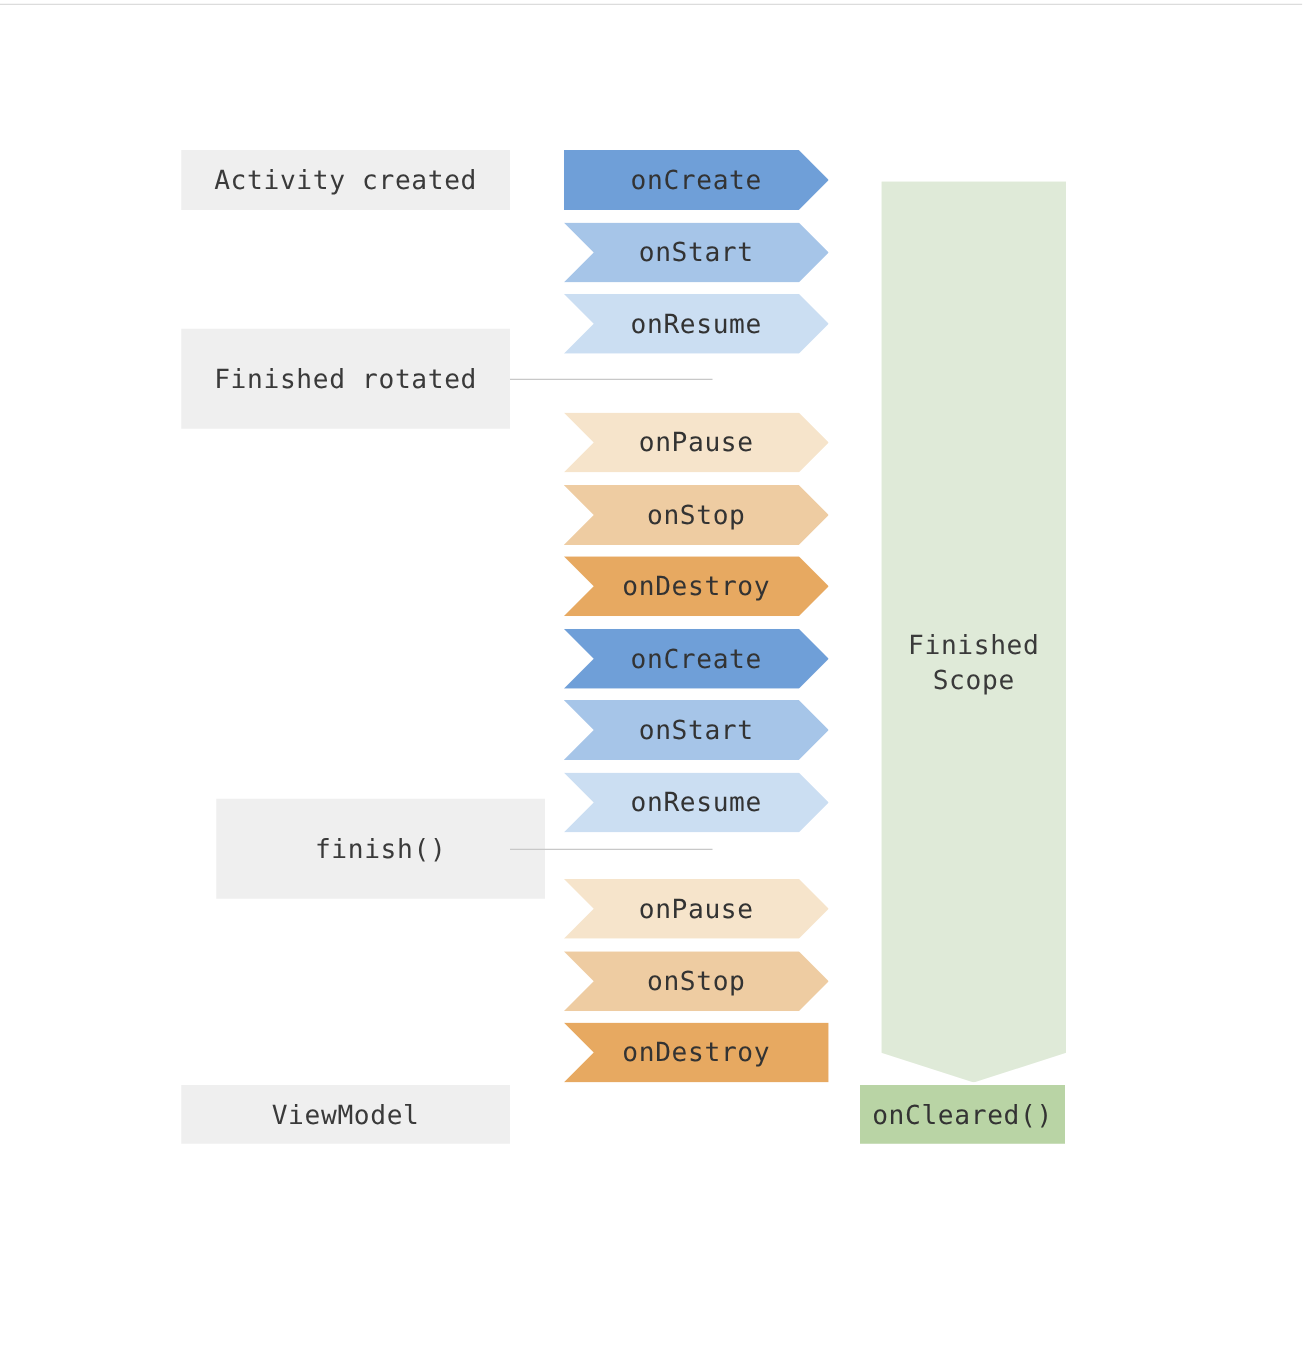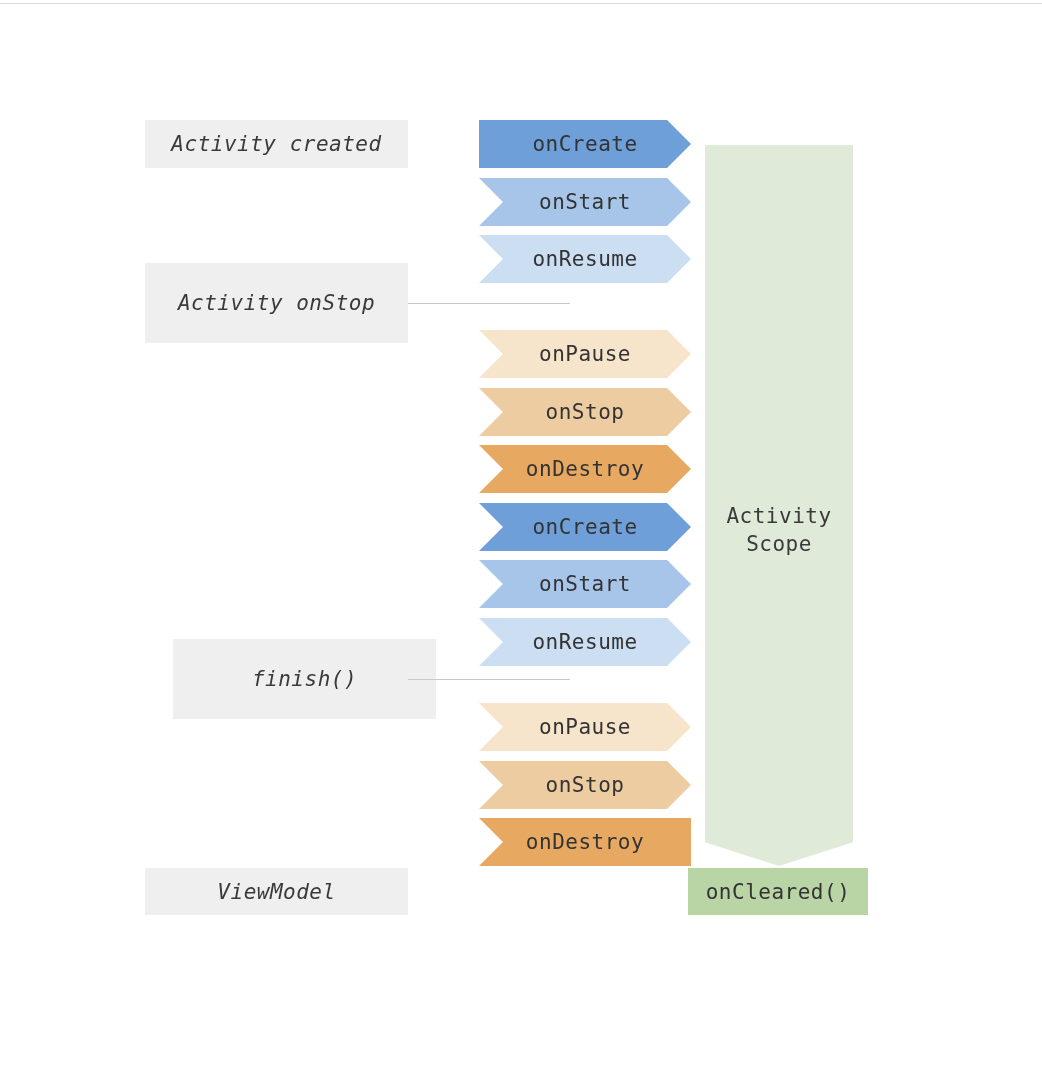--- a/index.html
+++ b/index.html
@@ -7,64 +7,64 @@
     position:relative; width:1042px; height:1084px;
     background:#ffffff; overflow:hidden;
     font-family:"DejaVu Sans Mono", monospace;
   }
   .top-line { position:absolute; left:0; top:3px; width:100%; height:1px; background:#dcdcdc; }
 
   .label-box {
     position:absolute; left:145px; width:263px;
     background:#efefef;
     display:flex; align-items:center; justify-content:center;
-    font-size:21px; color:#3a3a3a; letter-spacing:0.5px;font-style:italic;
+    font-size:21px; color:#3a3a3a; letter-spacing:0.5px;
   }
   .connector {
     position:absolute; left:408px; width:162px; height:1px; background:#c8c8c8;
   }
 
   .chevron {
     position:absolute; left:451px; width:212px; height:48px;
     display:flex; align-items:center; justify-content:center;
-    font-size:21px; color:#333333; letter-spacing:0.5px;margin-left:28px;
+    font-size:21px; color:#333333; letter-spacing:0.5px;
   }
   .shape-chevron   { clip-path:polygon(0% 0%, 88.7% 0%, 100% 50%, 88.7% 100%, 0% 100%, 11.3% 50%); }
   .shape-flat-left { clip-path:polygon(0% 0%, 88.7% 0%, 100% 50%, 88.7% 100%, 0% 100%); }
   .shape-flat-right{ clip-path:polygon(0% 0%, 100% 0%, 100% 100%, 0% 100%, 11.3% 50%); }
 
   .vm-scope {
     position:absolute; left:705px; top:145px; width:148px; height:721px;
     background:#dfead8;
     clip-path:polygon(0% 0%, 100% 0%, 100% 96.7%, 50% 100%, 0% 96.7%);
   }
   .vm-scope-label {
     position:absolute; top:357px; left:0; width:100%;
     text-align:center; font-size:21px; line-height:28px; color:#3a3a3a;
     white-space:pre-line; letter-spacing:0.5px;
   }
   .oncleared {
-    position:absolute; left:688px; top:868px; width:180px; height:47px;
+    position:absolute; left:688px; top:868px; width:164px; height:47px;
     background:#b9d4a5;
     display:flex; align-items:center; justify-content:center;
     font-size:21px; color:#333333; letter-spacing:0.5px;text-align:center;
   }
 </style>
 </head>
 <body>
 
 <div class="canvas">
   <div class="top-line"></div>
 
   <div id="labels-layer">
       <div class="label-box" style="top: 120px; height: 48px;">
     <span>Activity created</span>
   </div>
       <div class="label-box" style="top: 263px; height: 80px;">
-    <span>Activity onStop</span>
+    <span>Finished rotated</span>
   </div>
       <div class="connector" style="top: 303px;"></div>
       <div class="label-box" style="top: 639px; height: 80px; margin-left: 28px;">
     <span>finish()</span>
   </div>
       <div class="connector" style="top: 679px;"></div>
       <div class="label-box" style="top: 868px; height: 47px;">
     <span>ViewModel</span>
   </div>
     </div>
@@ -101,20 +101,20 @@
   </div>
       <div class="chevron shape-chevron" style="top: 761px; background: rgb(238, 204, 162);">
     <span>onStop</span>
   </div>
       <div class="chevron shape-flat-right" style="top: 818px; background: rgb(231, 169, 97);">
     <span>onDestroy</span>
   </div>
     </div>
 
   <div class="vm-scope">
-    <div class="vm-scope-label">Activity
+    <div class="vm-scope-label">Finished
 Scope</div>
   </div>
 
   <div class="oncleared">
     <span>onCleared()</span>
   </div>
 </div>
 
 </body></html>

